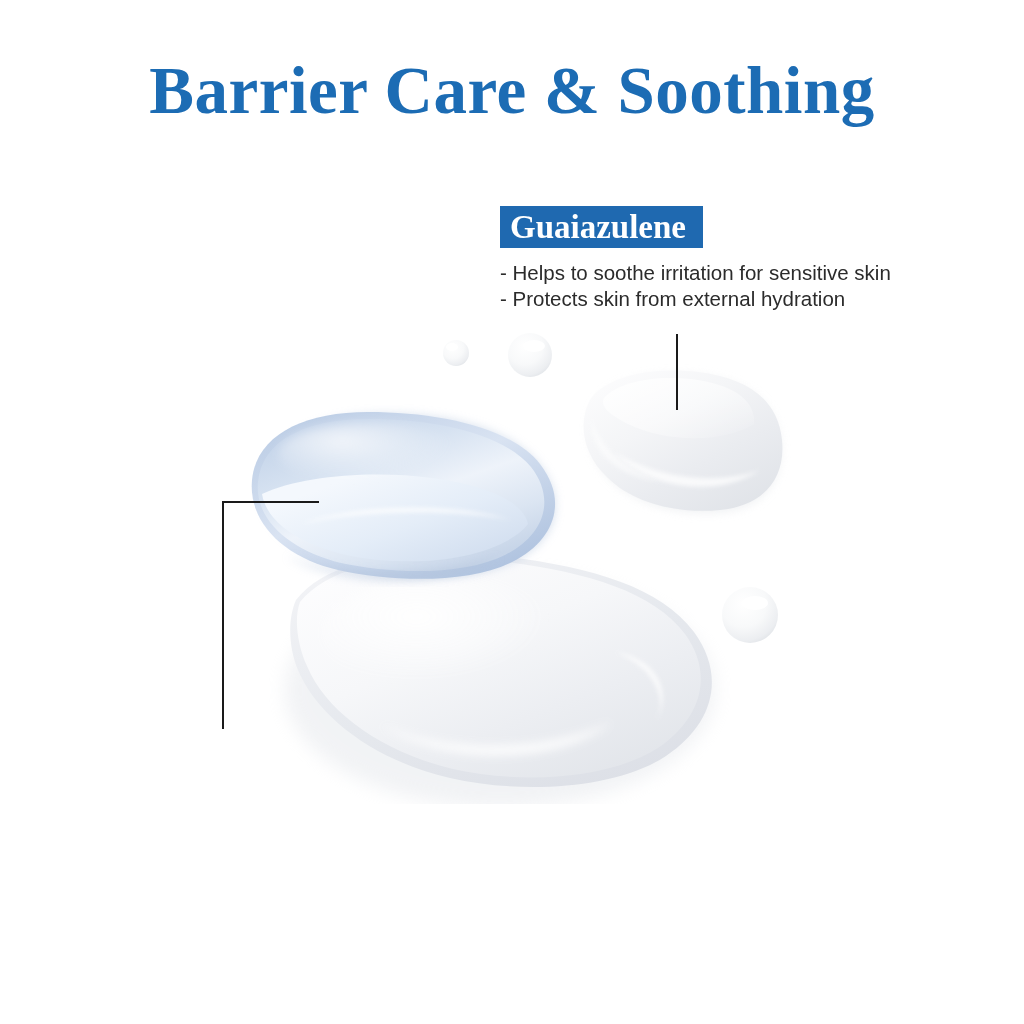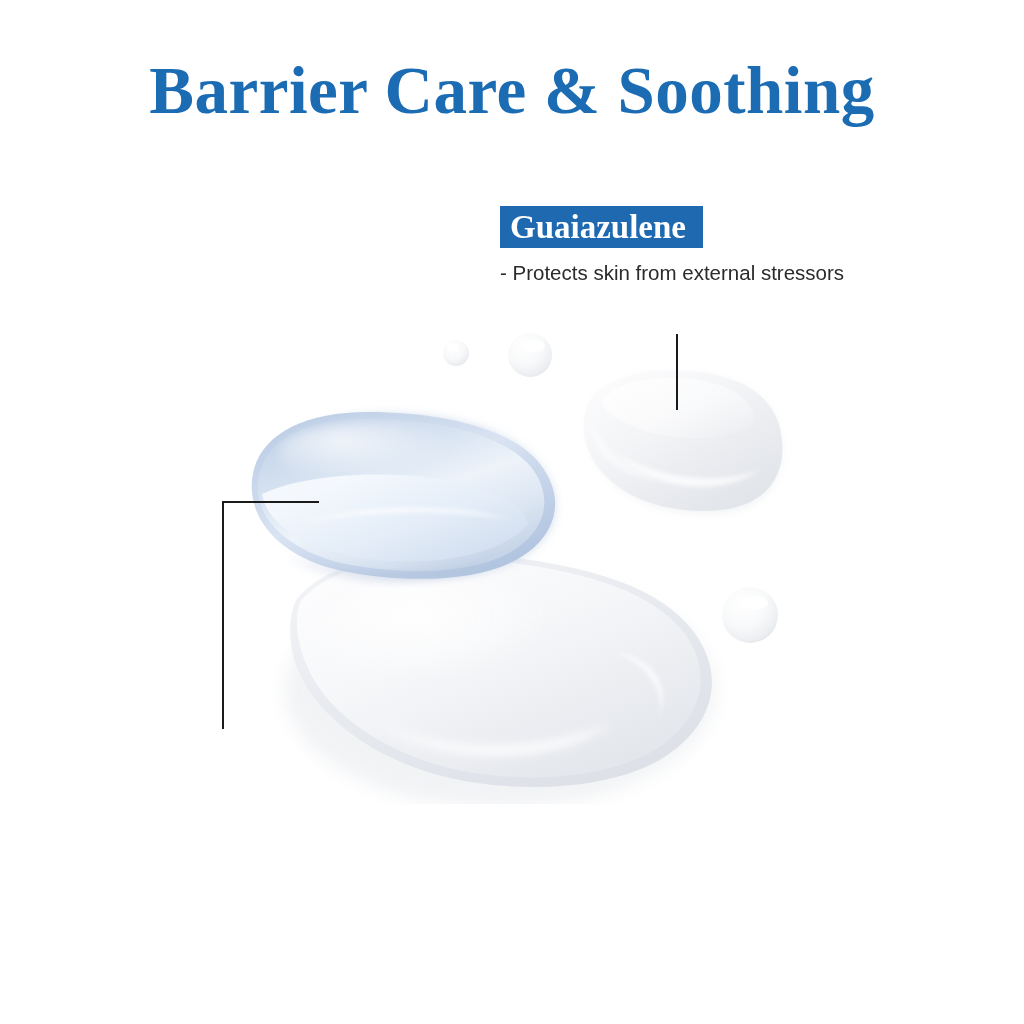--- a/index.html
+++ b/index.html
@@ -256,19 +256,20 @@
     </g>
   </svg>
 
   <div class="leader" id="leader-guaiazulene-vertical"></div>
   <div class="leader" id="leader-panthenol-horizontal"></div>
   <div class="leader" id="leader-panthenol-vertical"></div>
 
   <div class="callout" id="callout-guaiazulene">
     <div class="name-tag">Guaiazulene</div>
     <div class="bullets">
-      <span class="bullet-line">- Protects skin from external stressors</span>
+      <span class="bullet-line">- Helps to soothe irritation for sensitive skin</span>
+      <span class="bullet-line">- Protects skin from external hydration</span>
     </div>
   </div>
 
 
 
 </div>
 
 </body></html>

